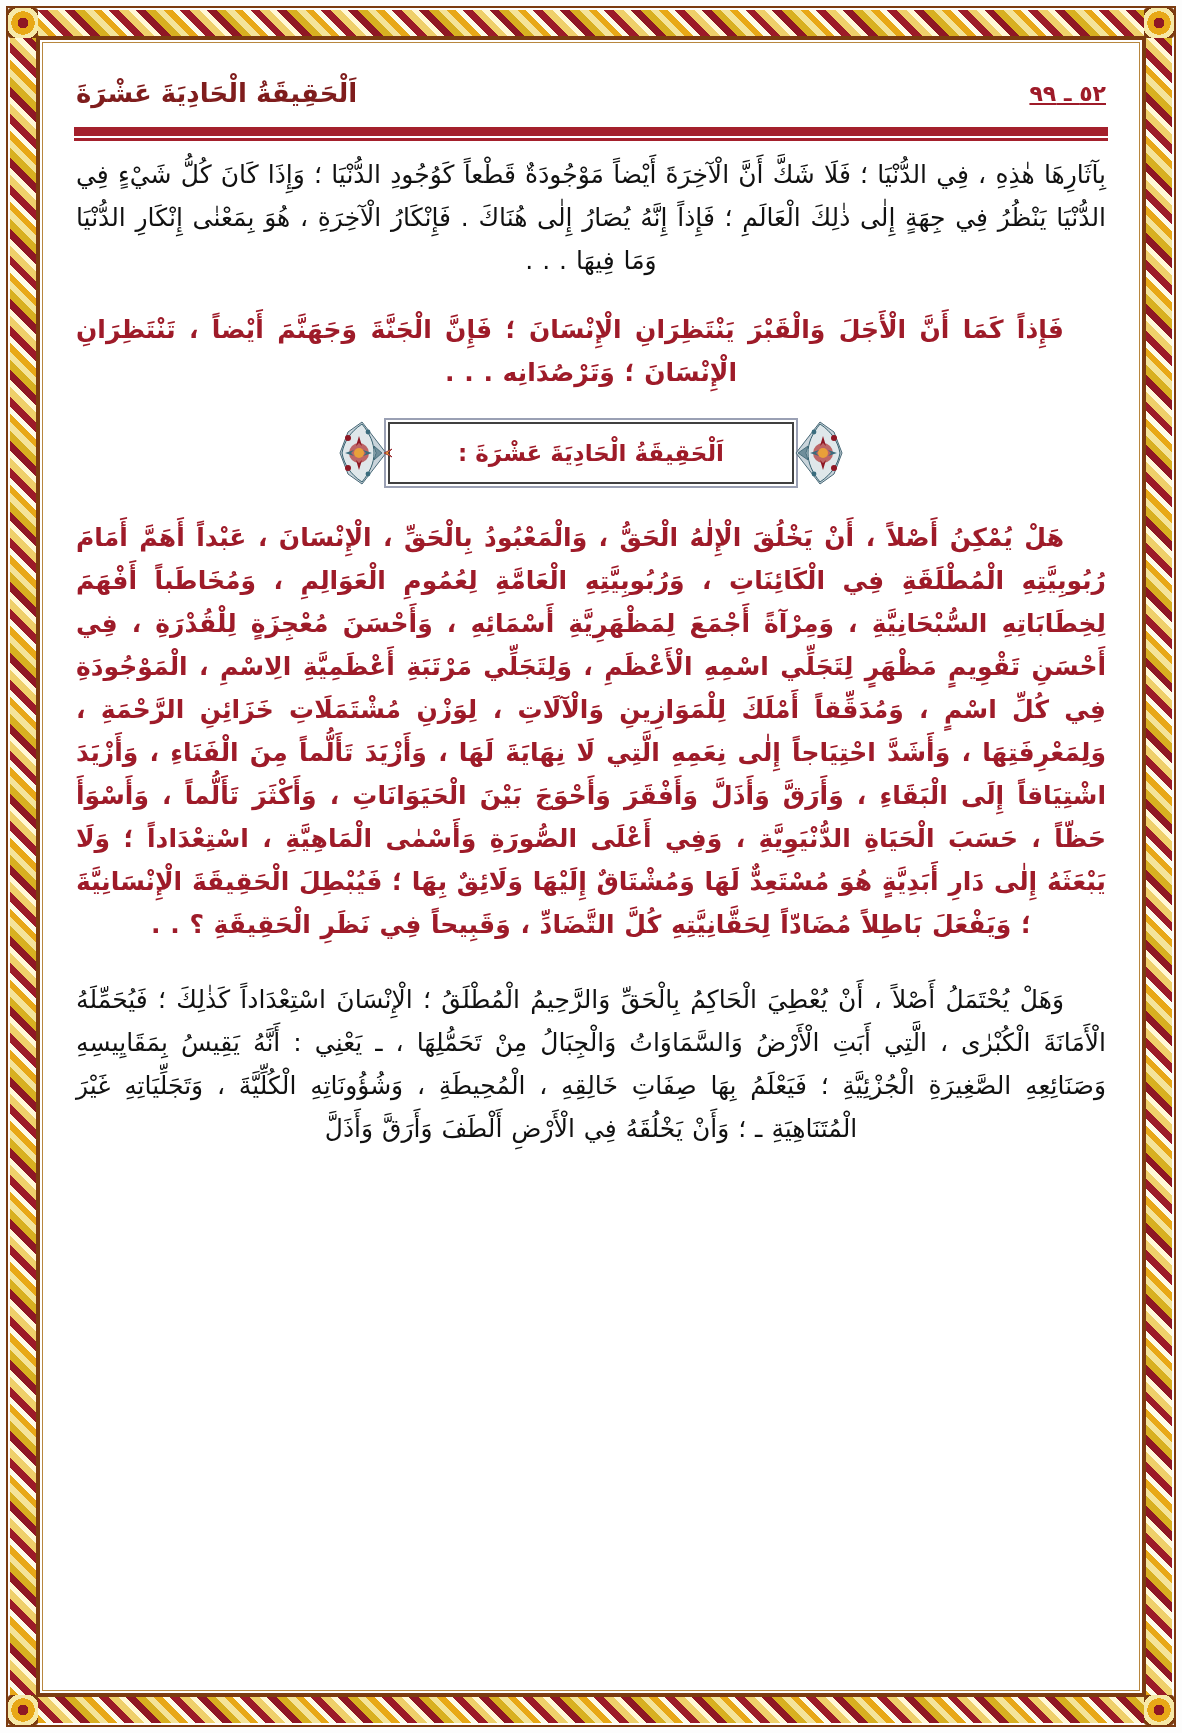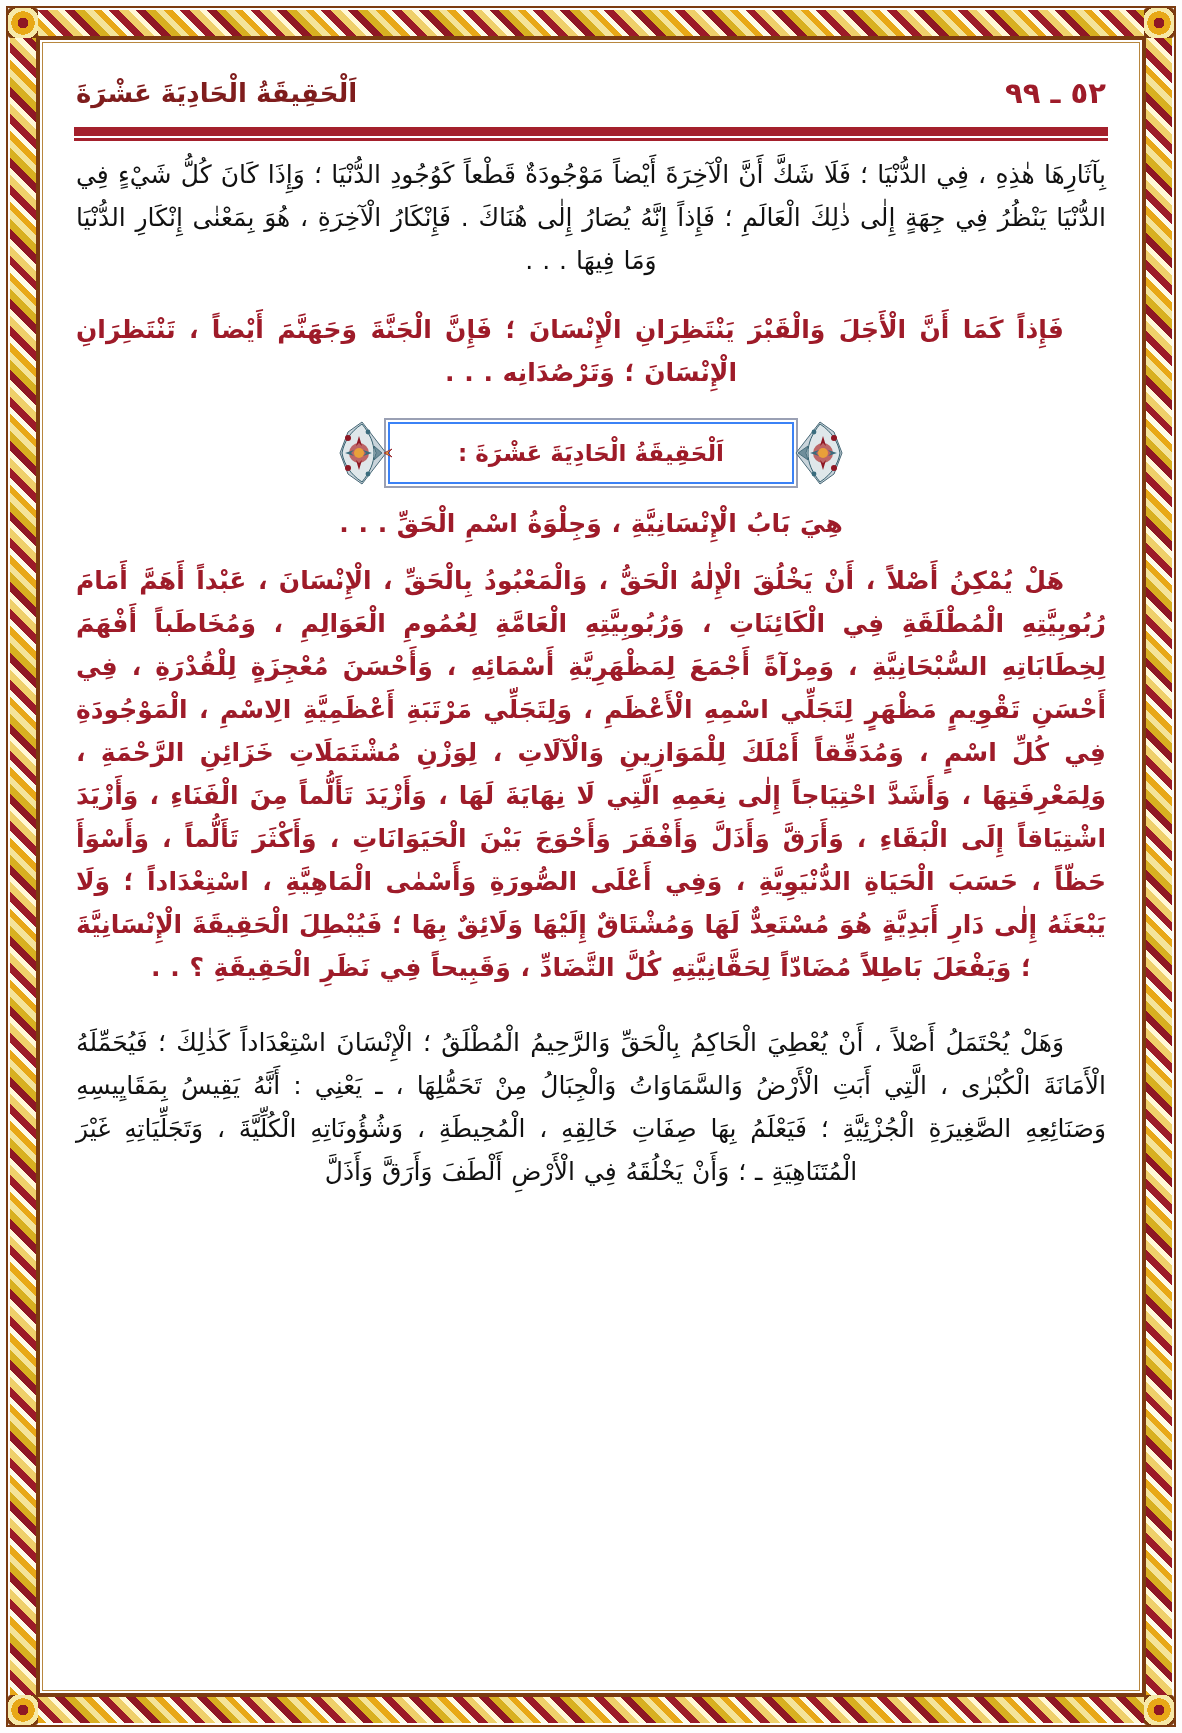--- a/index.html
+++ b/index.html
@@ -102,24 +102,25 @@
   }
   .header-title {
     color: #7f1d1d;
     font-size: 26px;
     font-weight: bold;
     letter-spacing: 0.5px;
     white-space: nowrap;
   }
   .header-page {
     color: #9e1b29;
-    font-size: 29px;
+    font-size: 22px;
     font-weight: bold;
     letter-spacing: 1px;
     white-space: nowrap;
+    text-decoration: underline;
   }
   .header-rule {
     margin: 2px 12px 0 12px;
     height: 9px;
     background: #a4202c;
     border-top: 1px solid #ffffff;
     border-bottom: 2px solid #ffffff;
   }
   .header-rule-under {
     margin: 0 12px;
@@ -155,21 +156,21 @@
     margin: 16px 0 6px 0;
     display: flex;
     align-items: center;
     justify-content: center;
   }
   .title-box {
     position: relative;
     width: 406px;
     height: 62px;
     box-sizing: border-box;
-    border: 2px solid #3b82f6;
+    border: 2px solid #404040;
     outline: 2px solid #9aa0b4;
     outline-offset: 2px;
     background: #ffffff;
     display: flex;
     align-items: center;
     justify-content: center;
   }
   .title-box-text {
     color: #9e1b29;
     font-size: 23px;
@@ -258,21 +259,20 @@
                 <circle cx="44" cy="22" r="3" fill="#8f1724"></circle>
                 <circle cx="44" cy="52" r="3" fill="#8f1724"></circle>
                 <circle cx="24" cy="16" r="2.4" fill="#3a6c7d"></circle>
                 <circle cx="24" cy="58" r="2.4" fill="#3a6c7d"></circle>
               </g>
             </svg>
           </span>
         </div>
       </div>
 
-      <p class="para red center-last">هِيَ بَابُ الْإِنْسَانِيَّةِ ، وَجِلْوَةُ اسْمِ الْحَقِّ . . .</p>
 
       <div class="gap-sm"></div>
 
       <p class="para red indent center-last">هَلْ يُمْكِنُ أَصْلاً ، أَنْ يَخْلُقَ الْإِلٰهُ الْحَقُّ ، وَالْمَعْبُودُ بِالْحَقِّ ، الْإِنْسَانَ ، عَبْداً أَهَمَّ أَمَامَ رُبُوبِيَّتِهِ الْمُطْلَقَةِ فِي الْكَائِنَاتِ ، وَرُبُوبِيَّتِهِ الْعَامَّةِ لِعُمُومِ الْعَوَالِمِ ، وَمُخَاطَباً أَفْهَمَ لِخِطَابَاتِهِ السُّبْحَانِيَّةِ ، وَمِرْآةً أَجْمَعَ لِمَظْهَرِيَّةِ أَسْمَائِهِ ، وَأَحْسَنَ مُعْجِزَةٍ لِلْقُدْرَةِ ، فِي أَحْسَنِ تَقْوِيمٍ مَظْهَرٍ لِتَجَلِّي اسْمِهِ الْأَعْظَمِ ، وَلِتَجَلِّي مَرْتَبَةِ أَعْظَمِيَّةِ الِاسْمِ ، الْمَوْجُودَةِ فِي كُلِّ اسْمٍ ، وَمُدَقِّقاً أَمْلَكَ لِلْمَوَازِينِ وَالْآلَاتِ ، لِوَزْنِ مُشْتَمَلَاتِ خَزَائِنِ الرَّحْمَةِ ، وَلِمَعْرِفَتِهَا ، وَأَشَدَّ احْتِيَاجاً إِلٰى نِعَمِهِ الَّتِي لَا نِهَايَةَ لَهَا ، وَأَزْيَدَ تَأَلُّماً مِنَ الْفَنَاءِ ، وَأَزْيَدَ اشْتِيَاقاً إِلَى الْبَقَاءِ ، وَأَرَقَّ وَأَذَلَّ وَأَفْقَرَ وَأَحْوَجَ بَيْنَ الْحَيَوَانَاتِ ، وَأَكْثَرَ تَأَلُّماً ، وَأَسْوَأَ حَظّاً ، حَسَبَ الْحَيَاةِ الدُّنْيَوِيَّةِ ، وَفِي أَعْلَى الصُّورَةِ وَأَسْمٰى الْمَاهِيَّةِ ، اسْتِعْدَاداً ؛ وَلَا يَبْعَثَهُ إِلٰى دَارِ أَبَدِيَّةٍ هُوَ مُسْتَعِدٌّ لَهَا وَمُشْتَاقٌ إِلَيْهَا وَلَائِقٌ بِهَا ؛ فَيُبْطِلَ الْحَقِيقَةَ الْإِنْسَانِيَّةَ ؛ وَيَفْعَلَ بَاطِلاً مُضَادّاً لِحَقَّانِيَّتِهِ كُلَّ التَّضَادِّ ، وَقَبِيحاً فِي نَظَرِ الْحَقِيقَةِ ؟ . .</p>
 
       <div class="gap-lg"></div>
 
       <p class="para black indent center-last">وَهَلْ يُحْتَمَلُ أَصْلاً ، أَنْ يُعْطِيَ الْحَاكِمُ بِالْحَقِّ وَالرَّحِيمُ الْمُطْلَقُ ؛ الْإِنْسَانَ اسْتِعْدَاداً كَذٰلِكَ ؛ فَيُحَمِّلَهُ الْأَمَانَةَ الْكُبْرٰى ، الَّتِي أَبَتِ الْأَرْضُ وَالسَّمَاوَاتُ وَالْجِبَالُ مِنْ تَحَمُّلِهَا ، ـ يَعْنِي : أَنَّهُ يَقِيسُ بِمَقَايِيسِهِ وَصَنَائِعِهِ الصَّغِيرَةِ الْجُزْئِيَّةِ ؛ فَيَعْلَمُ بِهَا صِفَاتِ خَالِقِهِ ، الْمُحِيطَةِ ، وَشُؤُونَاتِهِ الْكُلِّيَّةَ ، وَتَجَلِّيَاتِهِ غَيْرَ الْمُتَنَاهِيَةِ ـ ؛ وَأَنْ يَخْلُقَهُ فِي الْأَرْضِ أَلْطَفَ وَأَرَقَّ وَأَذَلَّ</p>
 
     </div>

